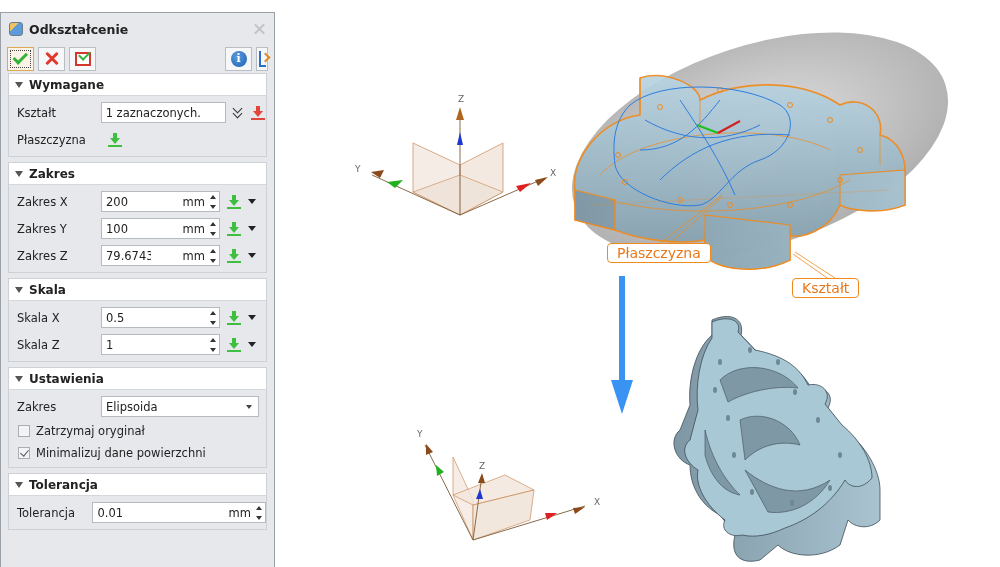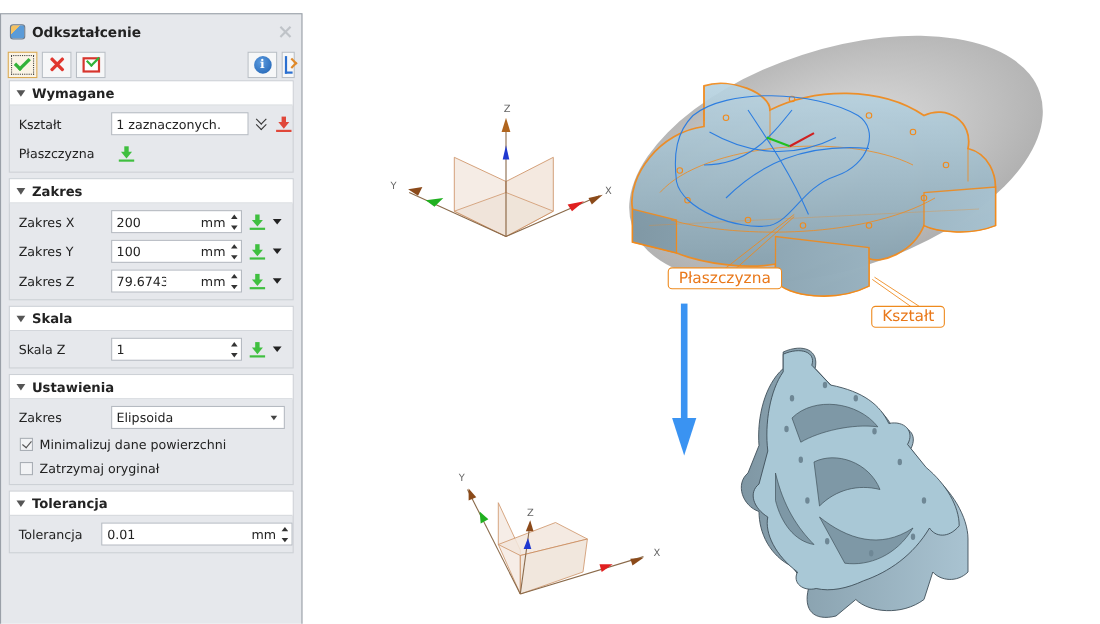--- a/index.html
+++ b/index.html
@@ -185,20 +185,35 @@
       </div>
     </div>
 
     <div class="section">
       <div class="sec-head">
         <span class="tri"></span>
         <span>Skala</span>
       </div>
       <div class="sec-body">
         <div class="row">
+          <span class="lbl">Skala X</span>
+          <div class="field" style="width:119px">
+            <span class="val">0.5</span>
+            <span class="spin">
+                <i class="up"></i>
+                <i class="dn"></i>
+              </span>
+          </div>
+          <span class="pick green">
+              <span class="arrow"></span>
+              <span class="base"></span>
+            </span>
+          <span class="dd-tri"></span>
+        </div>
+        <div class="row">
           <span class="lbl">Skala Z</span>
           <div class="field" style="width:119px">
             <span class="val">1</span>
             <span class="spin">
                 <i class="up"></i>
                 <i class="dn"></i>
               </span>
           </div>
           <span class="pick green">
               <span class="arrow"></span>
@@ -216,26 +231,26 @@
       </div>
       <div class="sec-body">
         <div class="row">
           <span class="lbl">Zakres</span>
           <div class="select">
             <span class="val">Elipsoida</span>
             <span class="caret"></span>
           </div>
         </div>
         <div class="chk-row">
+          <span class="chk"></span>
+          <span>Zatrzymaj oryginał</span>
+        </div>
+        <div class="chk-row">
           <span class="chk on"></span>
           <span>Minimalizuj dane powierzchni</span>
-        </div>
-        <div class="chk-row">
-          <span class="chk"></span>
-          <span>Zatrzymaj oryginał</span>
         </div>
       </div>
     </div>
 
     <div class="section">
       <div class="sec-head">
         <span class="tri"></span>
         <span>Tolerancja</span>
       </div>
       <div class="sec-body">

